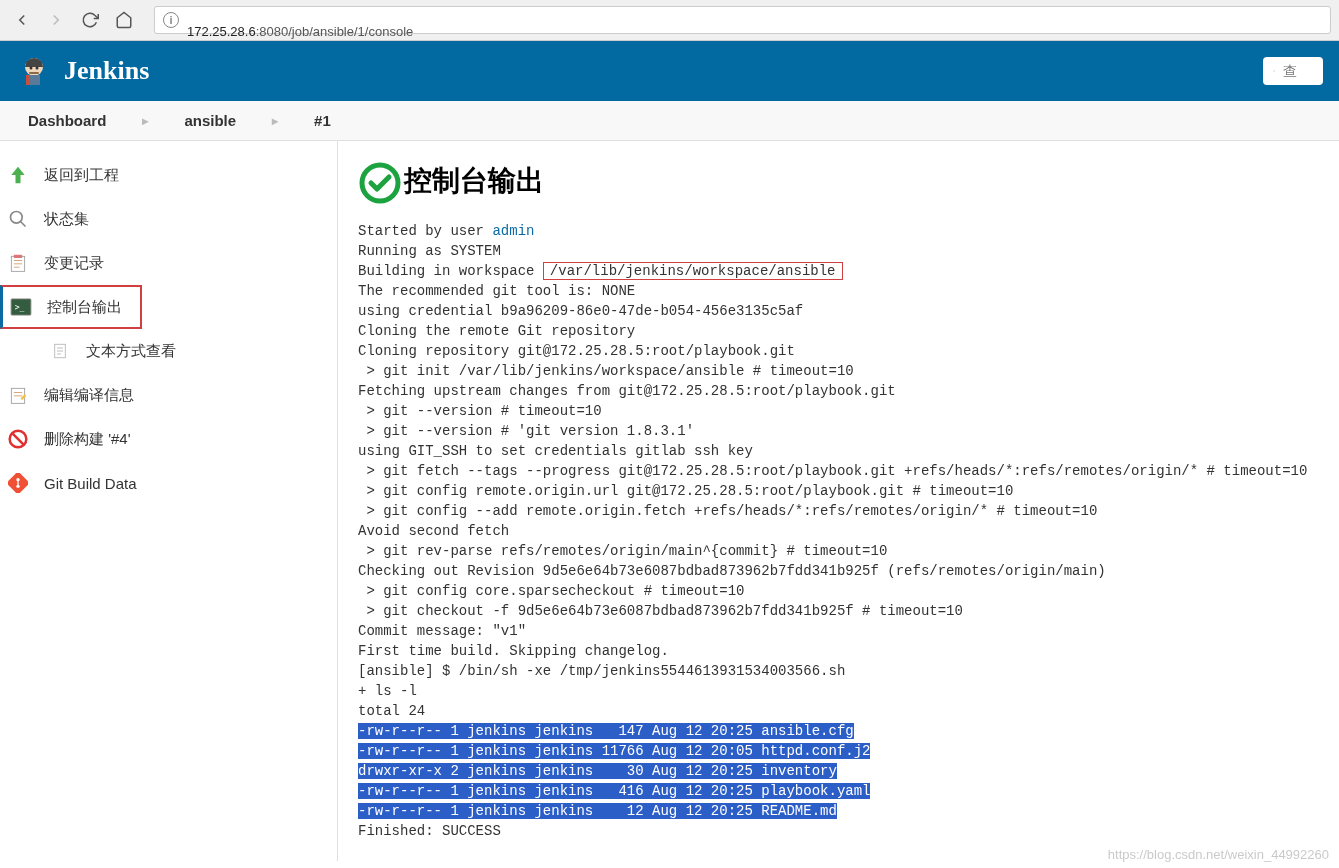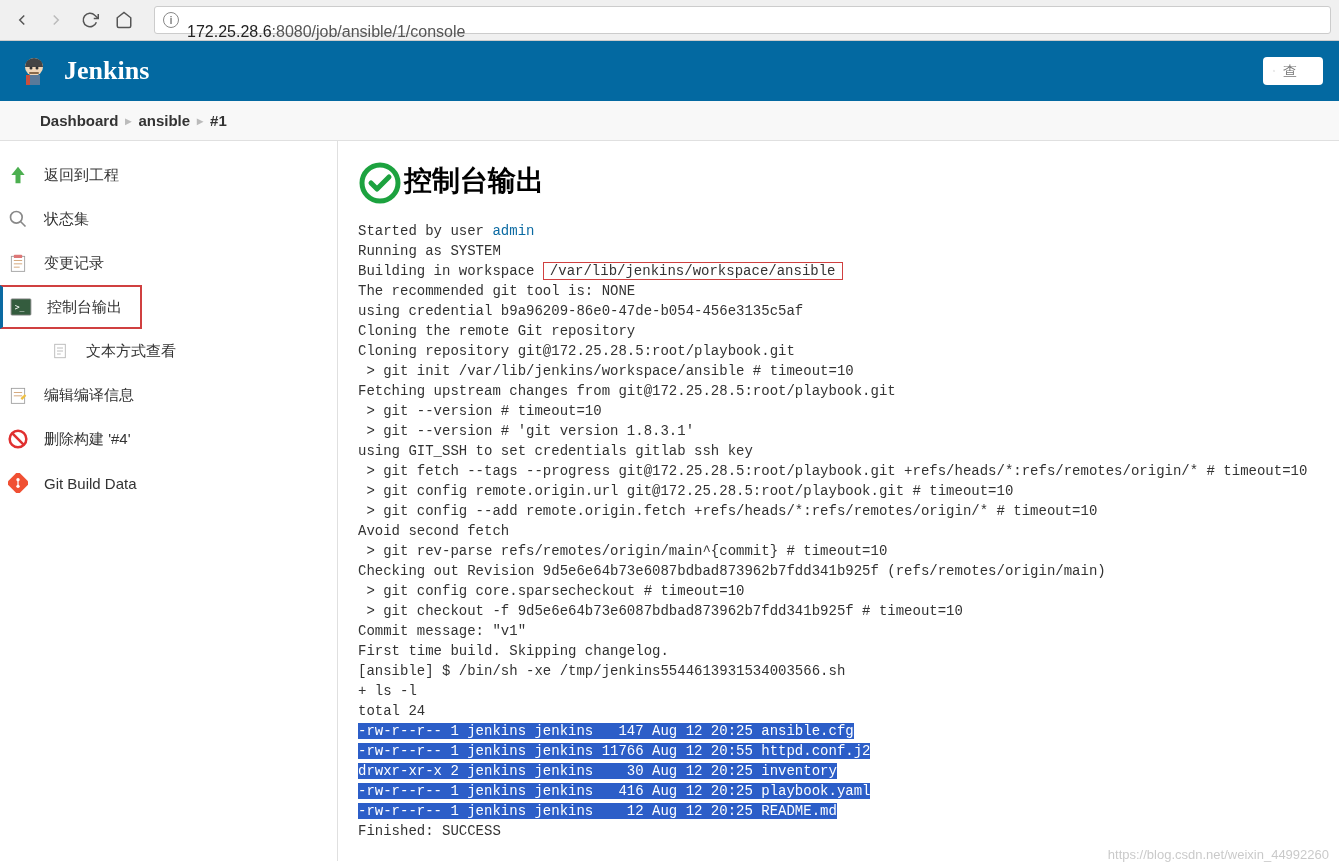--- a/index.html
+++ b/index.html
@@ -32,21 +32,21 @@
       height: 28px;
       padding: 0 8px;
       gap: 8px;
     }
     .info-icon {
       width: 16px; height: 16px;
       border: 1px solid #888; border-radius: 50%;
       display: flex; align-items: center; justify-content: center;
       font-size: 11px; color: #888; font-weight: bold;
     }
-    .url-text { font-size: 16px; color: #555; margin-top: 23px; }
+    .url-text { font-size: 13px; color: #555; margin-top: 23px; }
     .url-host { color: #222; }
     
     .jenkins-header {
       height: 60px;
       background: #0369a1;
       display: flex;
       align-items: center;
       padding: 0 16px;
       justify-content: space-between;
     }
@@ -80,22 +80,22 @@
       font-size: 14px;
       width: 30px;
     }
     
     .breadcrumbs {
       height: 40px;
       background: #f8f8f8;
       border-bottom: 1px solid #e0e0e0;
       display: flex;
       align-items: center;
-      padding: 0 40px;
-      gap: 7px;
+      padding: 0 28px;
+      gap: 36px;
       font-size: 15px;
       font-weight: 600;
       color: #333;
     }
     .bc-sep { color: #bbb; font-size: 12px; }
     .bc-item { cursor: pointer; }
     
     .main-layout { display: flex; }
     .sidebar {
       width: 338px;
@@ -348,21 +348,21 @@
 <span> &gt; git rev-parse refs/remotes/origin/main^{commit} # timeout=10</span>
 <span>Checking out Revision 9d5e6e64b73e6087bdbad873962b7fdd341b925f (refs/remotes/origin/main)</span>
 <span> &gt; git config core.sparsecheckout # timeout=10</span>
 <span> &gt; git checkout -f 9d5e6e64b73e6087bdbad873962b7fdd341b925f # timeout=10</span>
 <span>Commit message: "v1"</span>
 <span>First time build. Skipping changelog.</span>
 <span>[ansible] $ /bin/sh -xe /tmp/jenkins5544613931534003566.sh</span>
 <span>+ ls -l</span>
 <span>total 24</span>
 <span class="hl">-rw-r--r-- 1 jenkins jenkins   147 Aug 12 20:25 ansible.cfg</span>
-<span class="hl">-rw-r--r-- 1 jenkins jenkins 11766 Aug 12 20:55 httpd.conf.j2</span>
+<span class="hl">-rw-r--r-- 1 jenkins jenkins 11766 Aug 12 20:05 httpd.conf.j2</span>
 <span class="hl">drwxr-xr-x 2 jenkins jenkins    30 Aug 12 20:25 inventory</span>
 <span class="hl">-rw-r--r-- 1 jenkins jenkins   416 Aug 12 20:25 playbook.yaml</span>
 <span class="hl">-rw-r--r-- 1 jenkins jenkins    12 Aug 12 20:25 README.md</span>
 <span>Finished: SUCCESS</span></div>
   </div>
 </div>
 
 <div class="watermark">https://blog.csdn.net/weixin_44992260</div>
 
 </body></html>

